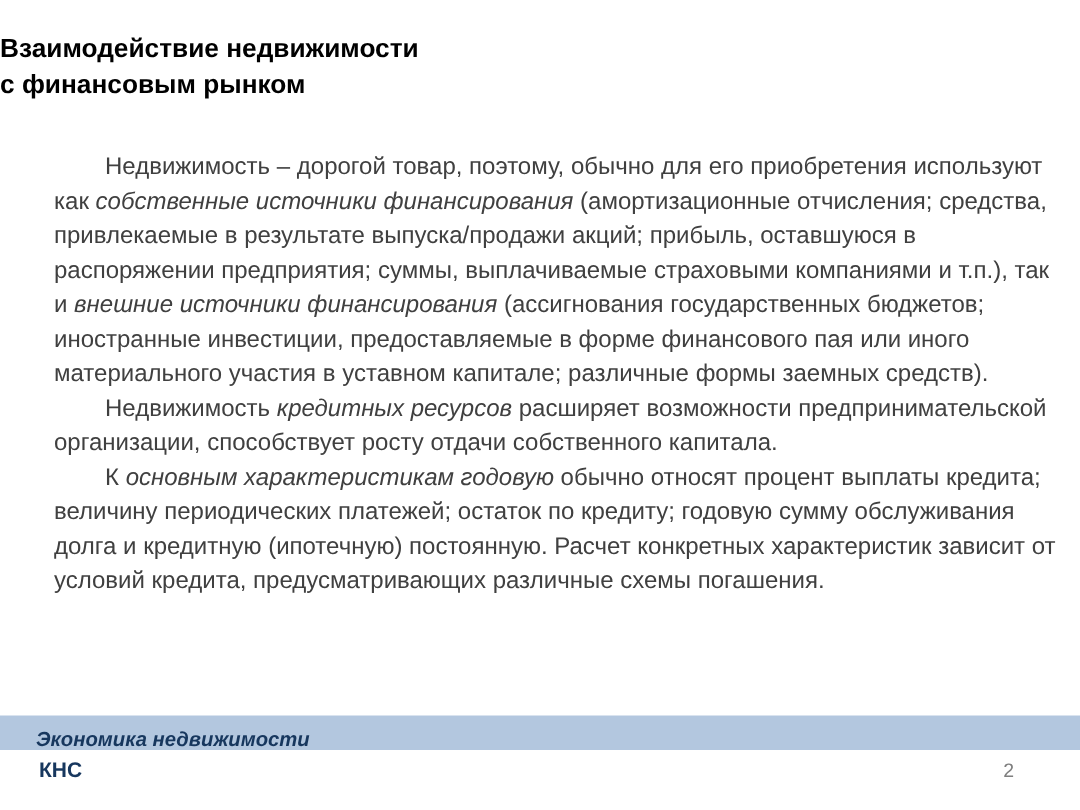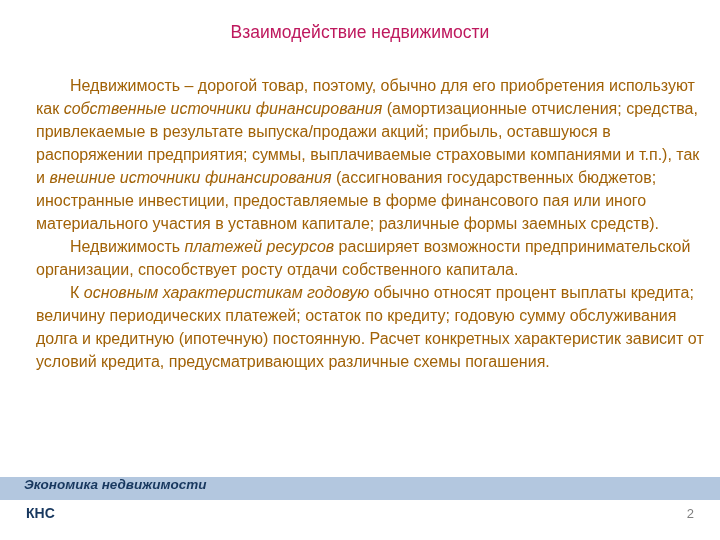--- a/index.html
+++ b/index.html
@@ -7,65 +7,64 @@
     position: relative;
     width: 720px;
     height: 540px;
     background: #ffffff;
     font-family: "Liberation Sans", sans-serif;
     overflow: hidden;
     color: #1f1f1f;
   }
   .title {
     padding-top: 21px;
-    text-align: center;
-    font-weight: normal;
+    font-weight: bold;
     font-size: 17.5px;
     line-height: 1.35;
-    color: #be185d;
+    color: #000000;
   }
   .title .title-line { display: block; }
   .body-text {
     position: absolute;
     left: 36px;
     right: 14px;
-    top: 74px;
+    top: 100px;
     font-size: 16px;
     line-height: 23px;
     text-align: left;
-    color: #a16207;
+    color: #404040;
   }
   .body-text p {
     margin: 0;
     text-indent: 34px;
   }
   .run { font-style: normal; }
   .run.italic { font-style: italic; }
   .footer-bar {
     position: absolute;
     left: 0;
     right: 0;
     top: 477px;
     height: 23px;
     background: #b3c7df;
     display: flex;
-    align-items: flex-start;
+    align-items: flex-end;
     padding-left: 24px;
     box-sizing: border-box;
   }
   .footer-course {
     font-size: 13.5px;
     font-style: italic;
     font-weight: bold;
     color: #17375e;
   }
   .footer-bottom {
     position: absolute;
     left: 0;
-    right: 0;
+    right: 18px;
     top: 500px;
     height: 40px;
   }
   .footer-author {
     position: absolute;
     left: 26px;
     top: 5px;
     font-size: 14px;
     font-weight: bold;
     color: #17375e;
@@ -78,25 +77,26 @@
     color: #7f7f7f;
   }
 </style>
 </head>
 <body>
 
 <div class="slide">
 
   <div class="title">
     <span class="title-line">Взаимодействие недвижимости</span>
+    <span class="title-line">с финансовым рынком</span>
   </div>
 
   <div class="body-text">
     <p><span class="run">Недвижимость – дорогой товар, поэтому, обычно для его приобретения используют как </span><span class="run italic">собственные источники финансирования</span><span class="run"> (амортизационные отчисления; средства, привлекаемые в результате выпуска/продажи акций; прибыль, оставшуюся в распоряжении предприятия; суммы, выплачиваемые страховыми компаниями и т.п.), так и </span><span class="run italic">внешние источники финансирования</span><span class="run"> (ассигнования государственных бюджетов; иностранные инвестиции, предоставляемые в форме финансового пая или иного материального участия в уставном капитале; различные формы заемных средств).</span></p>
-    <p><span class="run">Недвижимость </span><span class="run italic">платежей ресурсов</span><span class="run"> расширяет возможности предпринимательской организации, способствует росту отдачи собственного капитала.</span></p>
+    <p><span class="run">Недвижимость </span><span class="run italic">кредитных ресурсов</span><span class="run"> расширяет возможности предпринимательской организации, способствует росту отдачи собственного капитала.</span></p>
     <p><span class="run">К </span><span class="run italic">основным характеристикам годовую</span><span class="run"> обычно относят процент выплаты кредита; величину периодических платежей; остаток по кредиту; годовую сумму обслуживания долга и кредитную (ипотечную) постоянную. Расчет конкретных характеристик зависит от условий кредита, предусматривающих различные схемы погашения.</span></p>
   </div>
 
   <div class="footer-bar" style="background-color: rgb(179, 199, 223);">
     <span class="footer-course" style="color: rgb(23, 55, 94);">Экономика недвижимости</span>
   </div>
 
   <div class="footer-bottom">
     <span class="footer-author" style="color: rgb(23, 55, 94);">КНС</span>
     <span class="page-number" style="color: rgb(127, 127, 127);">2</span>

